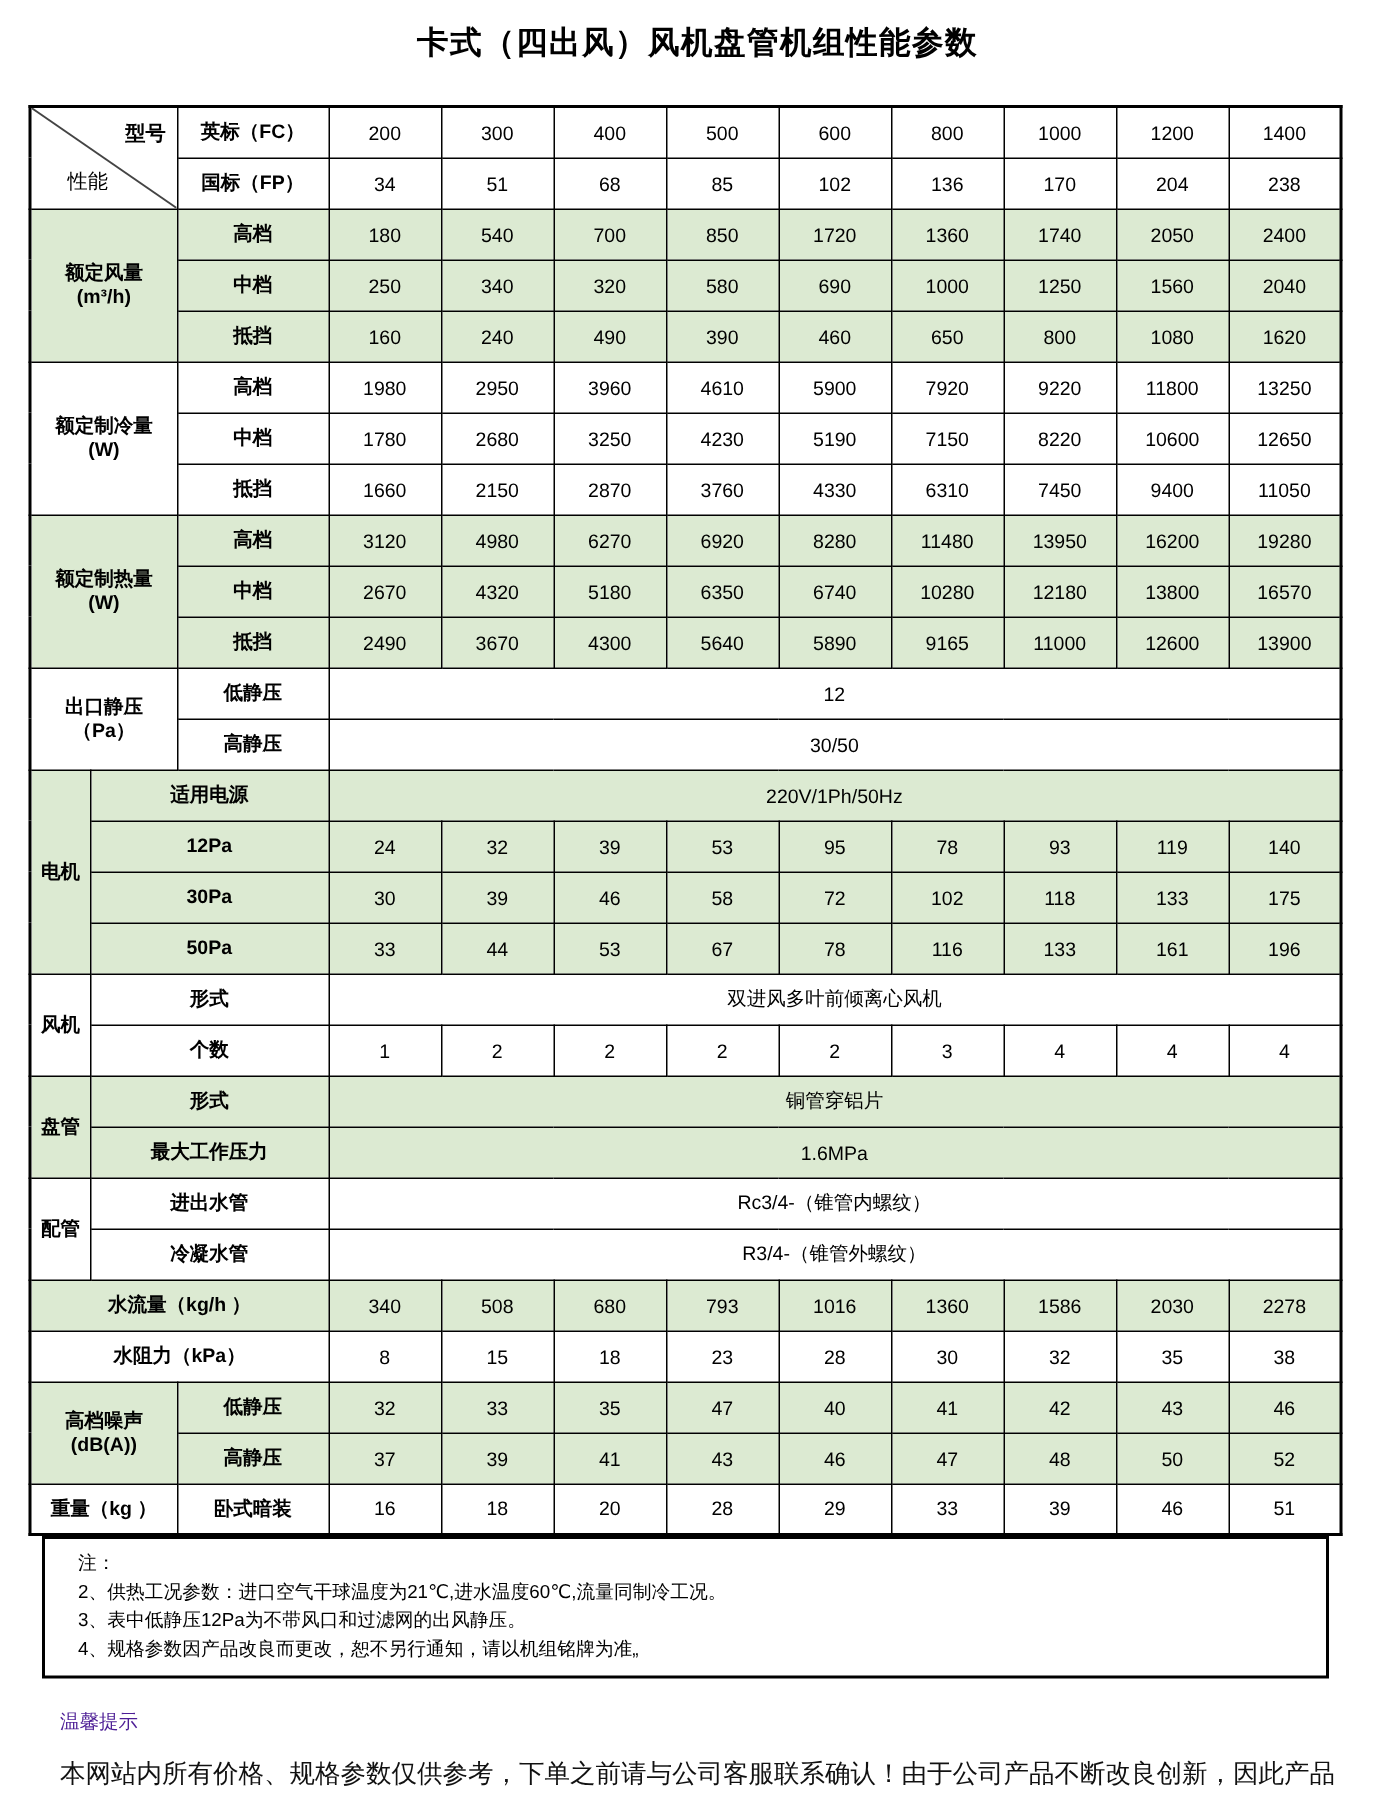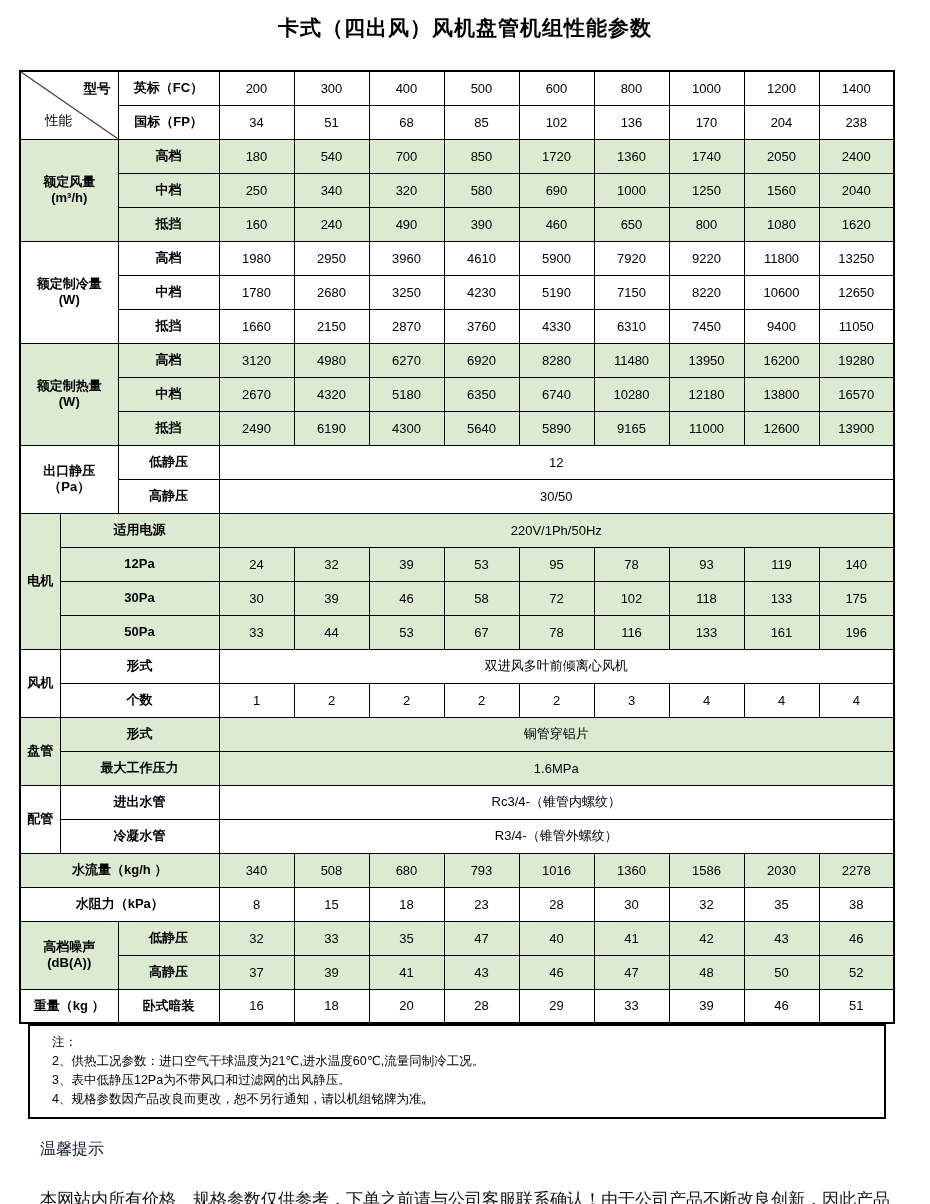--- a/index.html
+++ b/index.html
@@ -11,21 +11,21 @@
   td.lbl,td.sub{font-weight:bold;font-size:13.5px;white-space:pre-line;line-height:1.25;}
   td.sec-top{border-top:2px solid #000;}
   .green{background:#dcead2;}
   td.corner{position:relative;padding:0;}
   td.corner svg{position:absolute;left:0;top:0;width:100%;height:100%;}
   td.corner .c-top{position:absolute;top:8px;right:7px;font-weight:bold;font-size:13.5px;}
   td.corner .c-bot{position:absolute;bottom:9px;left:24px;font-weight:normal;font-size:13.5px;}
   .notes-box{margin-left:28px;width:832px;border:2px solid #000;padding:7px 0 8px 22px;font-size:12.5px;line-height:19px;color:#000;}
   .notes-box div{white-space:nowrap;}
   .tips{margin:20px 40px 0 40px;}
-  .tips-heading{font-size:16px;color:#0f172a;margin-bottom:24px;}
+  .tips-heading{font-size:13px;color:#4c1d95;margin-bottom:10px;}
   .tips-body{font-size:17px;line-height:32px;color:#111;}
 </style>
 </head>
 <body>
 
 <div class="page-title">卡式（四出风）风机盘管机组性能参数</div>
 
 <table class="spec">
   <colgroup>
     <col style="width:40px">
@@ -171,21 +171,21 @@
         <td class=" green">6350</td>
         <td class=" green">6740</td>
         <td class=" green">10280</td>
         <td class=" green">12180</td>
         <td class=" green">13800</td>
         <td class=" green">16570</td>
       </tr>
       <tr>
         <td class="sub green" colspan="1">抵挡</td>
         <td class=" green">2490</td>
-        <td class=" green">6190</td>
+        <td class=" green">3670</td>
         <td class=" green">4300</td>
         <td class=" green">5640</td>
         <td class=" green">5890</td>
         <td class=" green">9165</td>
         <td class=" green">11000</td>
         <td class=" green">12600</td>
         <td class=" green">13900</td>
       </tr>
       <tr>
         <td class="lbl sec-top" colspan="2" rowspan="2">出口静压 （Pa）</td>

